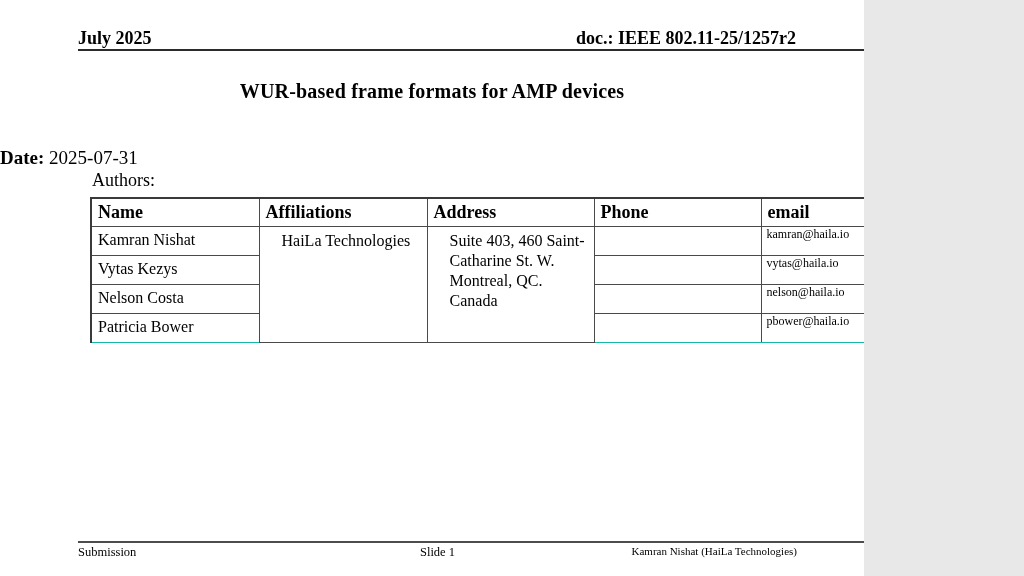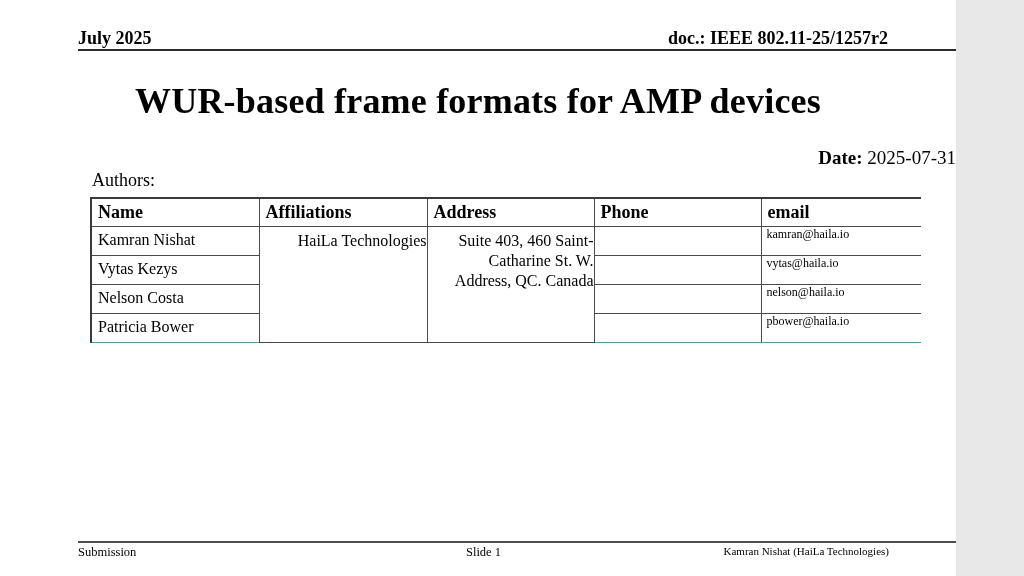--- a/index.html
+++ b/index.html
@@ -1,19 +1,19 @@
 <!DOCTYPE html>
 <html><head>
 <meta charset="utf-8">
 <style>
   * { margin: 0; padding: 0; box-sizing: border-box; }
   html, body { background: #e8e8e8; }
   .slide {
     position: relative;
-    width: 956px;
+    width: 864px;
     height: 576px;
     background: #ffffff;
     font-family: "Liberation Serif", "DejaVu Serif", serif;
     color: #000000;
     overflow: hidden;
   }
   
   .hdr-left {
     position: absolute; left: 78px; top: 28px;
     font-size: 18px; font-weight: bold; white-space: nowrap;
@@ -22,26 +22,26 @@
     position: absolute; right: 68px; top: 28px;
     font-size: 18px; font-weight: bold; white-space: nowrap; text-align: right;
   }
   .hdr-rule {
     position: absolute; left: 78px; top: 49px;
     width: 879px; height: 2px; background: #2b2b2b;
   }
   
   .title {
     position: absolute; left: 0; top: 80px; width: 100%;
-    text-align: center; font-size: 36px; font-weight: bold;
+    text-align: center; font-size: 20px; font-weight: bold;
     letter-spacing: 0.2px; white-space: nowrap;
   }
   .date-line {
     position: absolute; left: 0; top: 147px; width: 100%;
-    text-align: right; font-size: 19px; white-space: nowrap;
+    text-align: left; font-size: 19px; white-space: nowrap;
   }
   .date-line .lbl { font-weight: bold; }
   .authors-label {
     position: absolute; left: 92px; top: 170px; font-size: 18px;
   }
   
   .authors-table {
     position: absolute; left: 90px; top: 197px;
     border-collapse: collapse; table-layout: fixed; width: 830px;
     border-left: 2px solid #3a3a3a; border-top: 2px solid #3a3a3a;
@@ -52,21 +52,21 @@
   }
   .authors-table th {
     height: 28px; font-size: 18px; font-weight: bold;
     padding: 1px 0 0 6px; vertical-align: middle;
   }
   .authors-table td.name-cell {
     height: 29px; font-size: 16px; padding: 4px 0 0 6px; margin-left: 24px;
   }
   .authors-table td.affil-cell,
   .authors-table td.addr-cell {
-    font-size: 16px; padding: 4px 0 0 22px; line-height: 20px; text-align: right;
+    font-size: 16px; padding: 4px 0 0 22px; line-height: 20px;
   }
   .authors-table td.phone-cell { height: 29px; }
   .authors-table td.email-cell {
     height: 29px; font-size: 12px; padding: 0 0 0 5px;
     font-family: "Liberation Serif", serif;
   }
   .authors-table .col-last { border-right: none; }
   .authors-table tr.last-row td { border-bottom: 1px solid #14b8a6; }
   
   .ftr-rule {
@@ -120,21 +120,21 @@
         <th class="col-last">email</th>
       </tr>
     </thead>
     <tbody>
       <tr>
         <td class="name-cell">Kamran Nishat</td>
         <td class="affil-cell" rowspan="4">HaiLa Technologies</td>
         <td class="addr-cell" rowspan="4">
           <div>Suite 403, 460 Saint-</div>
           <div>Catharine St. W.</div>
-          <div>Address, QC. Canada</div>
+          <div>Montreal, QC. Canada</div>
         </td>
         <td class="phone-cell"></td>
         <td class="email-cell col-last">kamran@haila.io</td>
       </tr>
       <tr>
         <td class="name-cell">Vytas Kezys</td>
         <td class="phone-cell"></td>
         <td class="email-cell col-last">vytas@haila.io</td>
       </tr>
       <tr>

